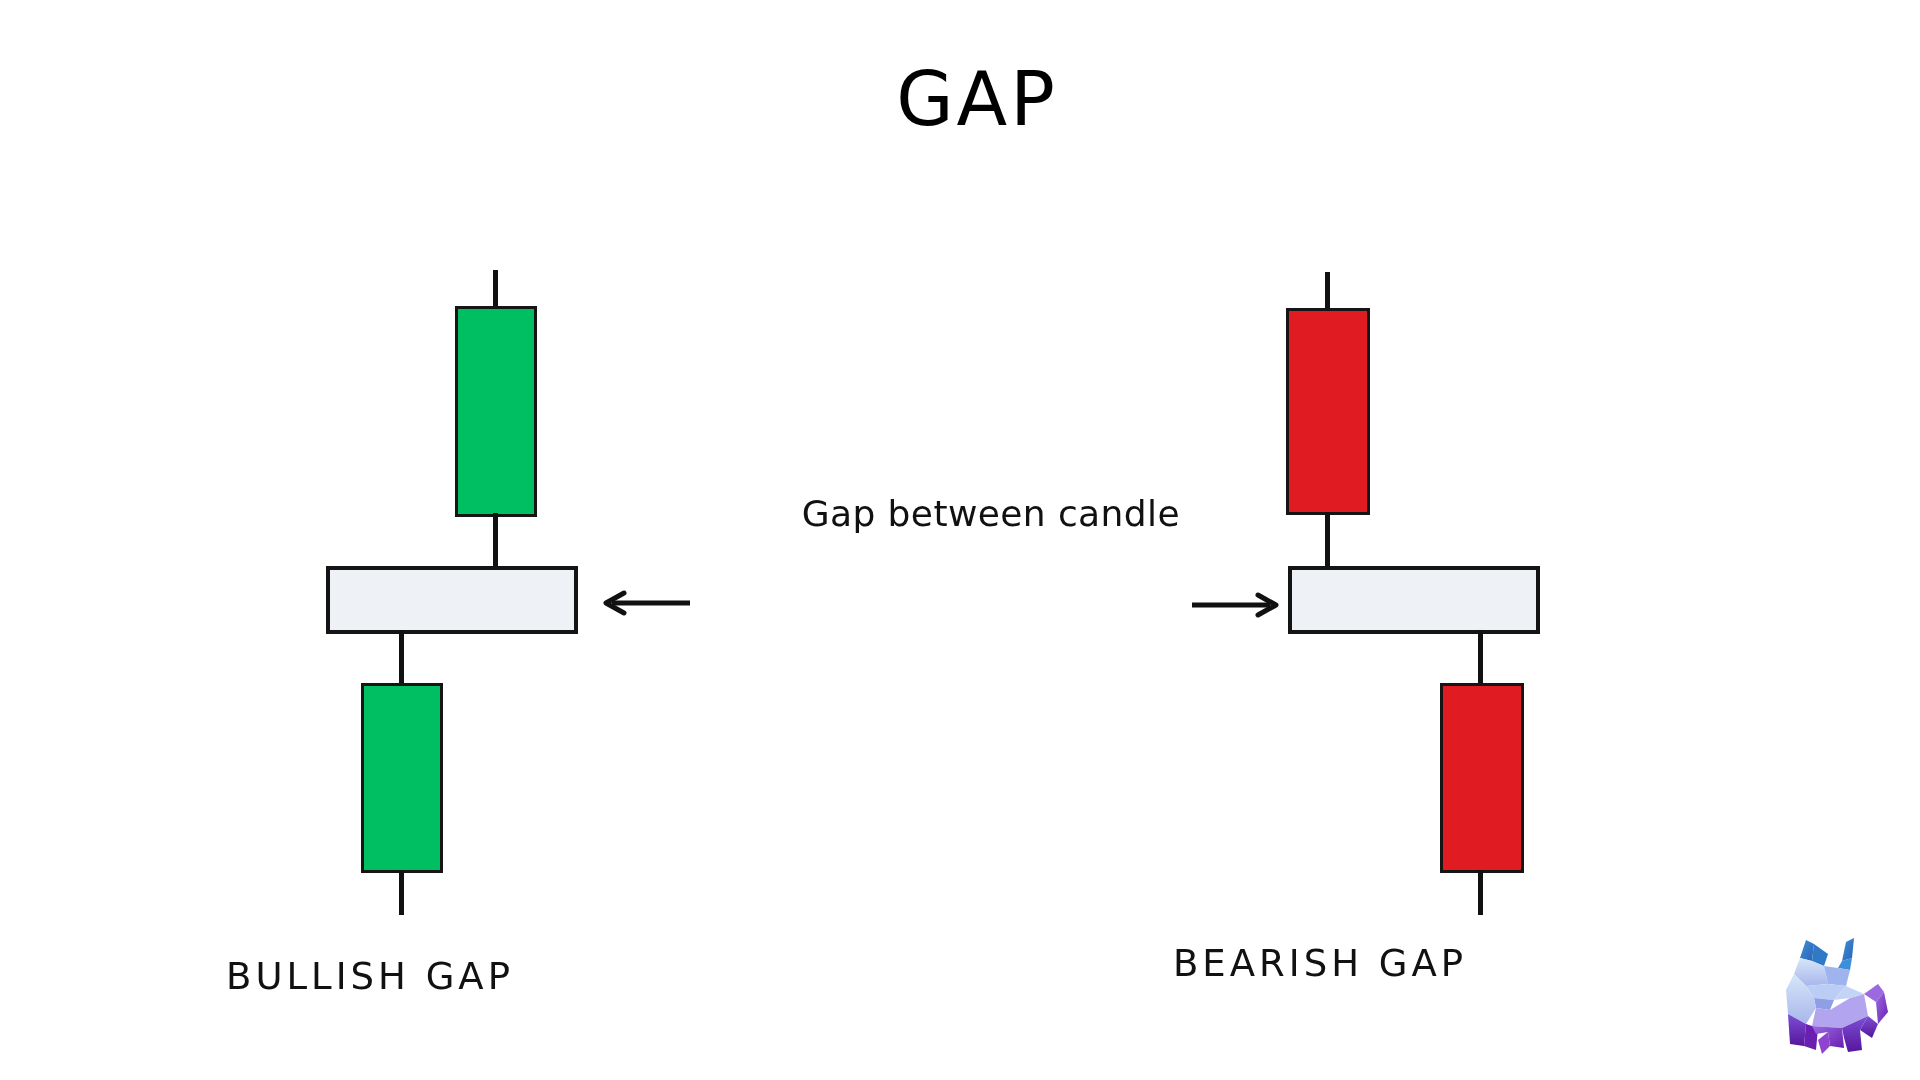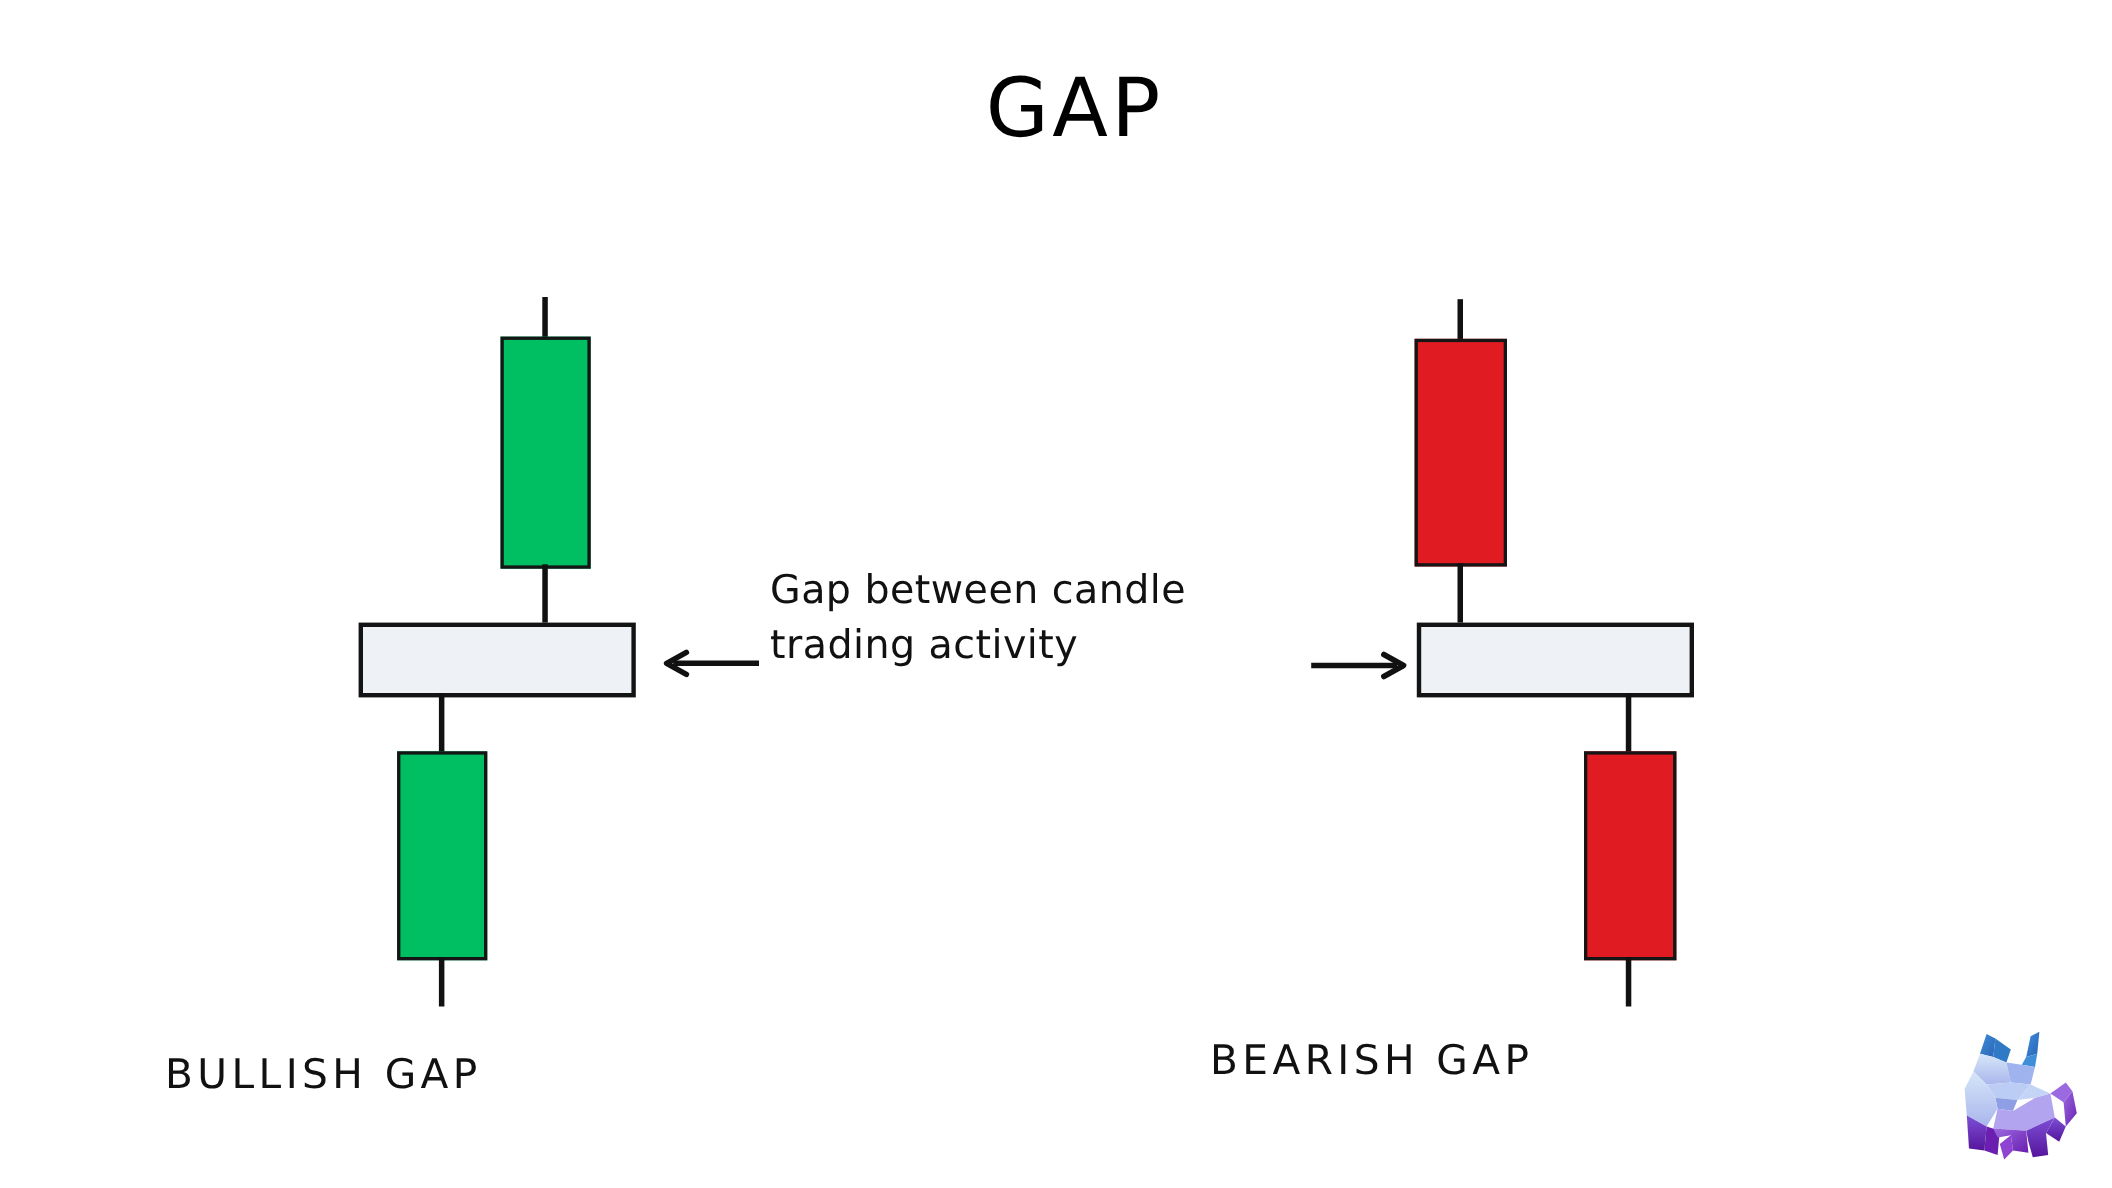--- a/index.html
+++ b/index.html
@@ -52,37 +52,38 @@
   .body.bear { background: #e01b22; }
   .gapbox {
     background: #eef2f6;
     border: 4px solid #141414;
     box-sizing: border-box;
   }
 
   
   #annotation {
     left: 700px;
-    top: 512px;
+    top: 489px;
     width: 480px;
-    text-align: left;
+    text-align: right;
     font-family: "DejaVu Sans", sans-serif;
     font-size: 36px;
     line-height: 1.38;
     color: #111111;
     letter-spacing: 0.4px;
   }
   #annotation div { white-space: nowrap; }
 
   
   .caption {
     font-family: "DejaVu Sans", sans-serif;
     font-size: 37px;
     letter-spacing: 4px;
     color: #111111;
+    text-align: center;
     white-space: nowrap;
   }
   #caption-bullish { left: 150px; top: 955px; width: 440px; }
   #caption-bearish { left: 1100px; top: 942px; width: 440px; }
 
   
   .arrow-svg { display: block; }
 
   
   #logo { left: 1772px; top: 928px; width: 120px; height: 130px; }
@@ -115,21 +116,20 @@
 
   <div class="abs" style="left:598px;top:586px;width:96px;height:34px;">
     <svg class="arrow-svg" width="96" height="34" viewBox="0 0 96 34">
       <line x1="92" y1="17" x2="14" y2="17" stroke="#111111" stroke-width="5"></line>
       <polyline points="26,7 8,17 26,27" fill="none" stroke="#111111" stroke-width="5" stroke-linecap="round" stroke-linejoin="round"></polyline>
     </svg>
   </div>
 
   <div class="abs" id="annotation">
     <div>Gap between candle</div>
-    <div>trading activity</div>
   </div>
 
   <div class="abs" style="left:1188px;top:588px;width:96px;height:34px;">
     <svg class="arrow-svg" width="96" height="34" viewBox="0 0 96 34">
       <line x1="4" y1="17" x2="82" y2="17" stroke="#111111" stroke-width="5"></line>
       <polyline points="70,7 88,17 70,27" fill="none" stroke="#111111" stroke-width="5" stroke-linecap="round" stroke-linejoin="round"></polyline>
     </svg>
   </div>
 
   <div class="abs" style="left:0;top:0;width:1882px;height:1080px;">

